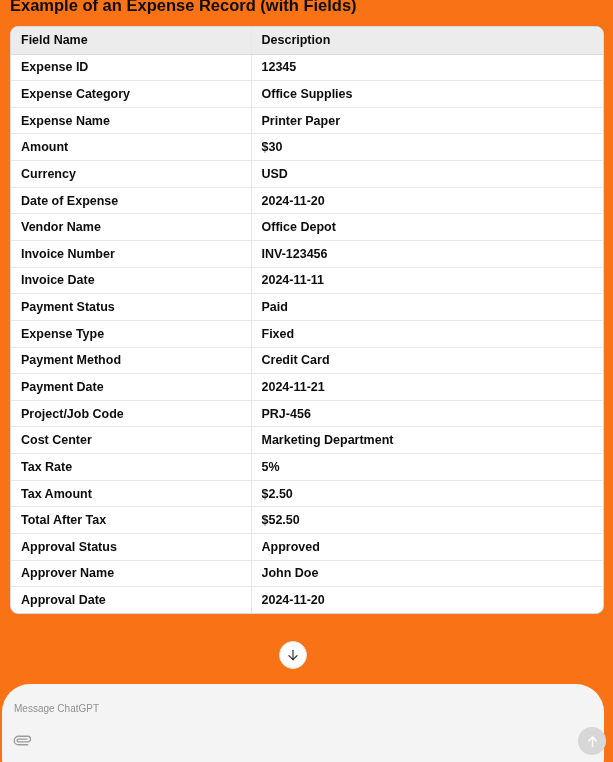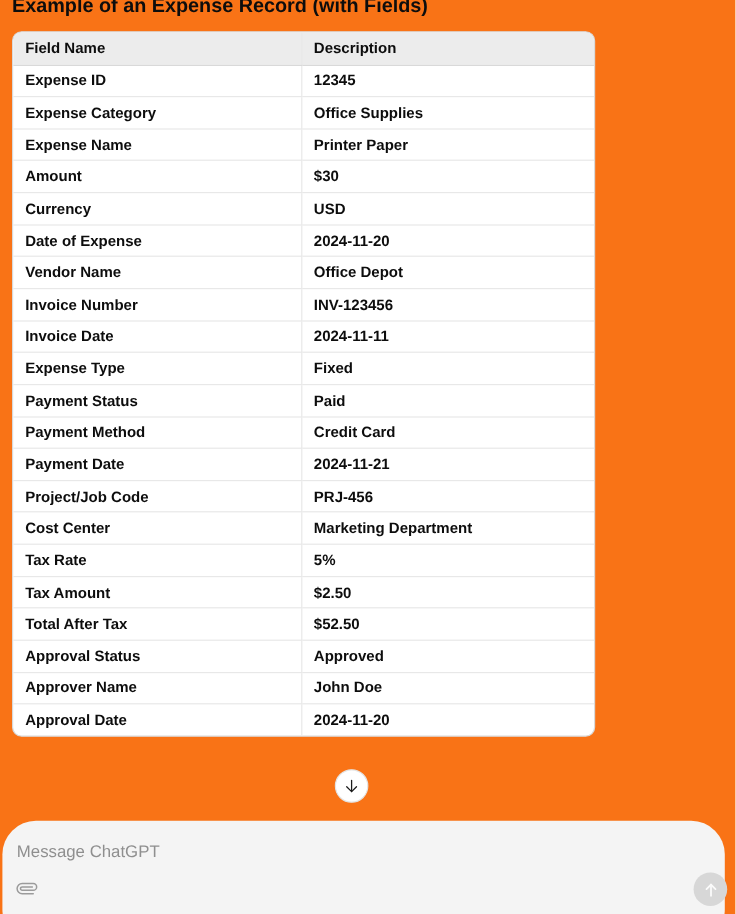--- a/index.html
+++ b/index.html
@@ -20,21 +20,21 @@
     font-size: 16.5px;
     font-weight: 700;
     line-height: 20px;
     color: #0d0d0d;
     white-space: nowrap;
   }
   .table-wrap {
     position: absolute;
     left: 10px;
     top: 26px;
-    width: 486px;
+    width: 594px;
     border: 1px solid #d9d9d9;
     border-radius: 8px;
     overflow: hidden;
     background: #ffffff;
   }
   table.expense {
     width: 100%;
     border-collapse: collapse;
     font-size: 12.5px;
     table-layout: fixed;
@@ -83,21 +83,21 @@
     width: 602px;
     height: 102px;
     background: #f4f4f4;
     border-radius: 28px;
     z-index: 2;
   }
   .composer .placeholder {
     position: absolute;
     left: 12px;
     top: 16px;
-    font-size: 14px;
+    font-size: 10px;
     line-height: 18px;
     color: #8f8f8f;
     cursor: text;
     white-space: nowrap;
   }
   .attach-btn {
     position: absolute;
     left: 8px;
     top: 44px;
     width: 24px;
@@ -187,27 +187,27 @@
             <td class="field">Invoice Number</td>
             <td class="desc">INV-123456</td>
           </tr>
 
           <tr>
             <td class="field">Invoice Date</td>
             <td class="desc">2024-11-11</td>
           </tr>
 
           <tr>
+            <td class="field">Payment Status</td>
+            <td class="desc">Paid</td>
+          </tr>
+
+          <tr>
             <td class="field">Expense Type</td>
             <td class="desc">Fixed</td>
-          </tr>
-
-          <tr>
-            <td class="field">Payment Status</td>
-            <td class="desc">Paid</td>
           </tr>
 
           <tr>
             <td class="field">Payment Method</td>
             <td class="desc">Credit Card</td>
           </tr>
 
           <tr>
             <td class="field">Payment Date</td>
             <td class="desc">2024-11-21</td>

